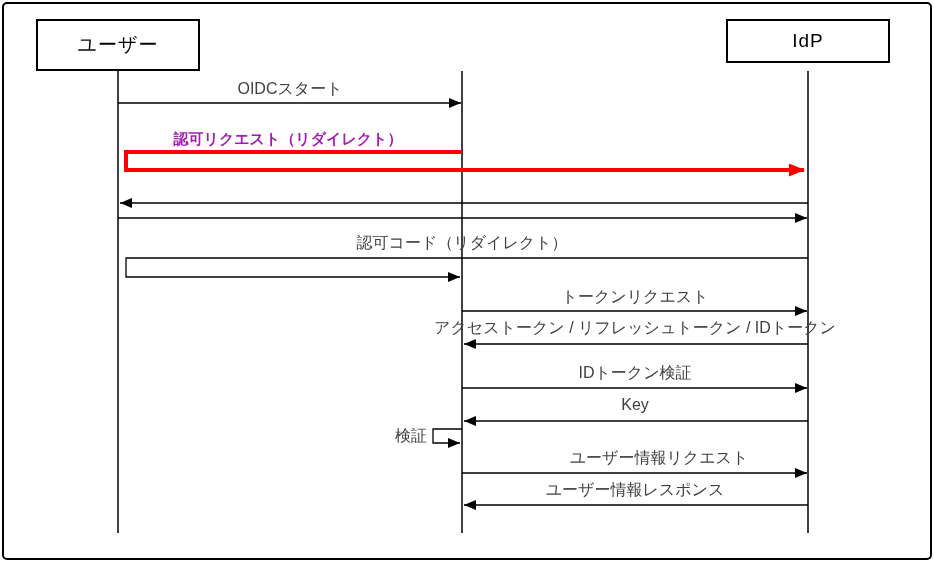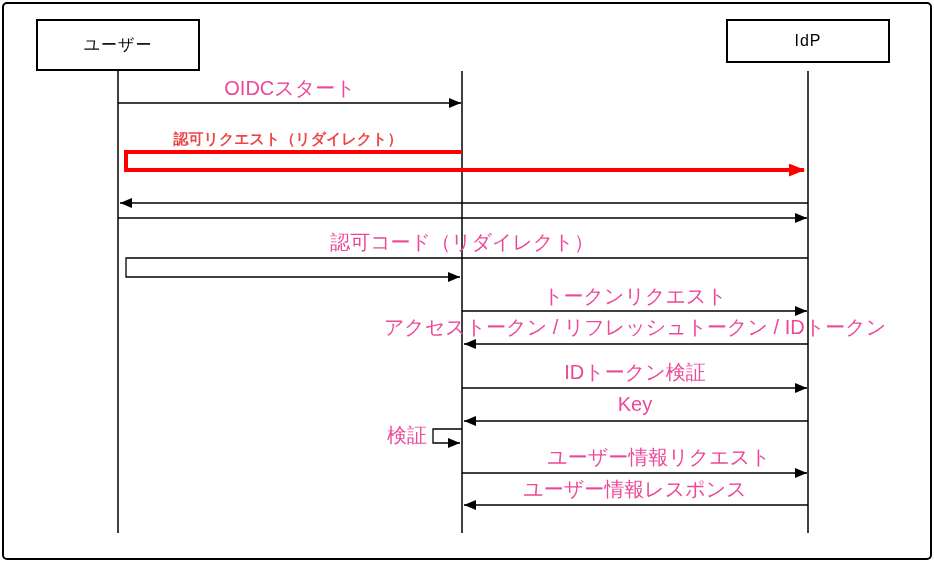--- a/index.html
+++ b/index.html
@@ -27,37 +27,37 @@
     left: 0; top: 0;
   }
   .actor {
     position: absolute;
     box-sizing: border-box;
     border: 2px solid #000000;
     background: #ffffff;
     display: flex;
     align-items: center;
     justify-content: center;
-    font-size: 16px;
+    font-size: 19px;
     color: #000000;
     letter-spacing: 1px;
   }
   .actor-user { left: 36px;  top: 19px; width: 164px; height: 52px; }
   .actor-app  { left: 380px; top: 19px; width: 165px; height: 52px; }
   .actor-idp  { left: 726px; top: 19px; width: 164px; height: 44px; }
   .msg-label {
     position: absolute;
-    font-size: 20px;
+    font-size: 16px;
     line-height: 17px;
-    color: #ec4899;
+    color: #404040;
     white-space: nowrap;
     transform: translateX(-50%);
   }
   .msg-label.red {
-    color: #ef4444;
+    color: #a21caf;
     font-weight: bold;
     font-size: 15px;
   }
   .msg-label.on-line {
     background: #ffffff;
     padding: 0 8px;
   }
   .msg-label.right-align {
     transform: translateX(-100%);
   }

